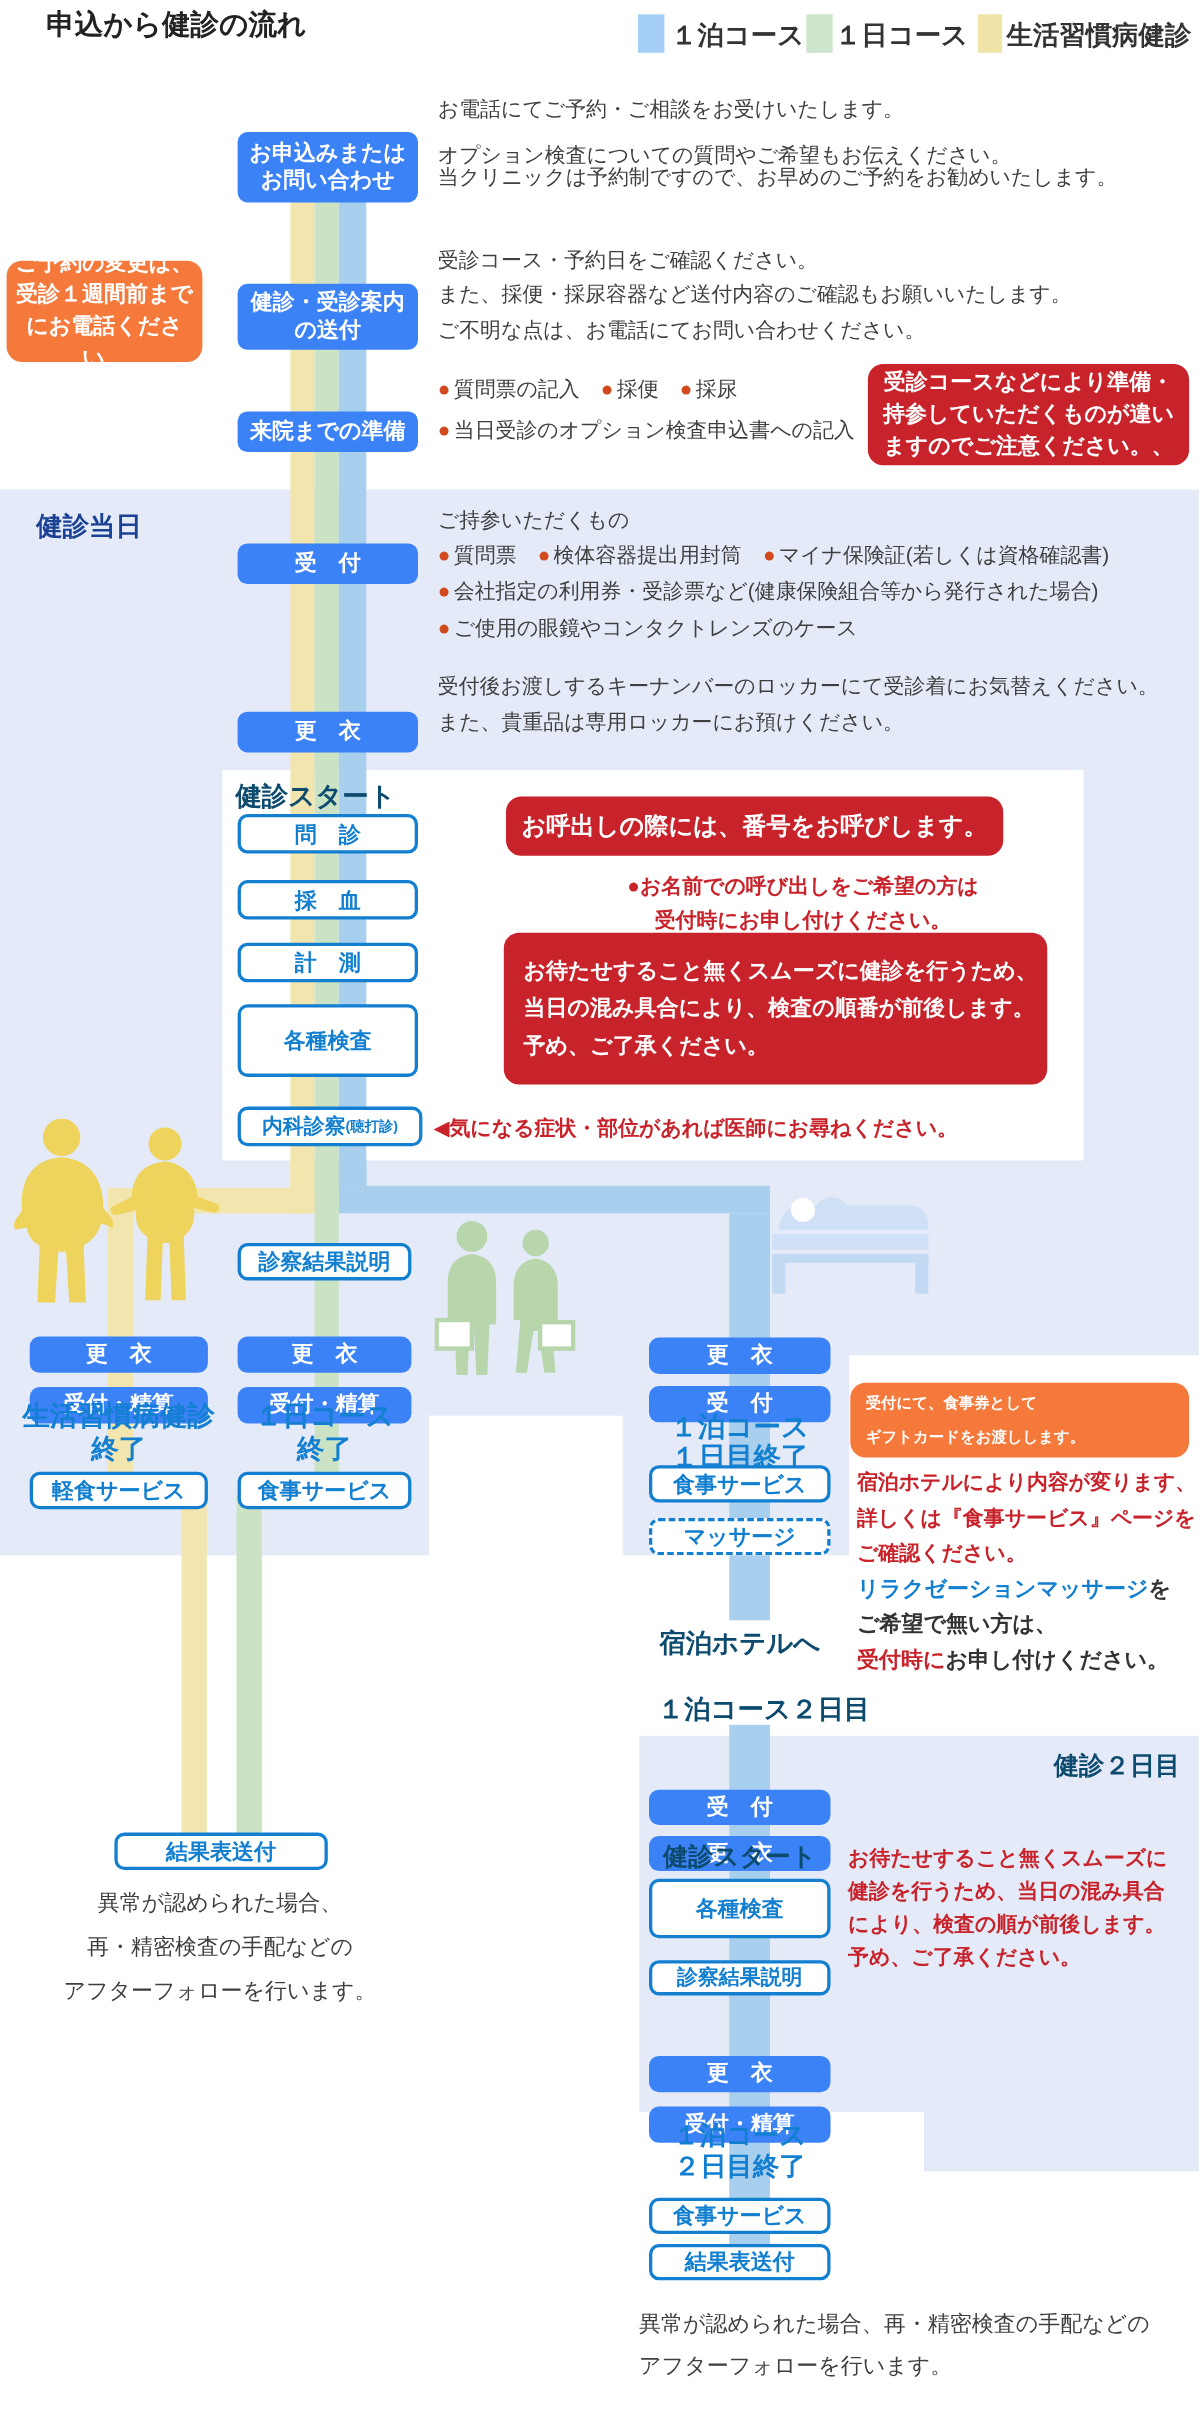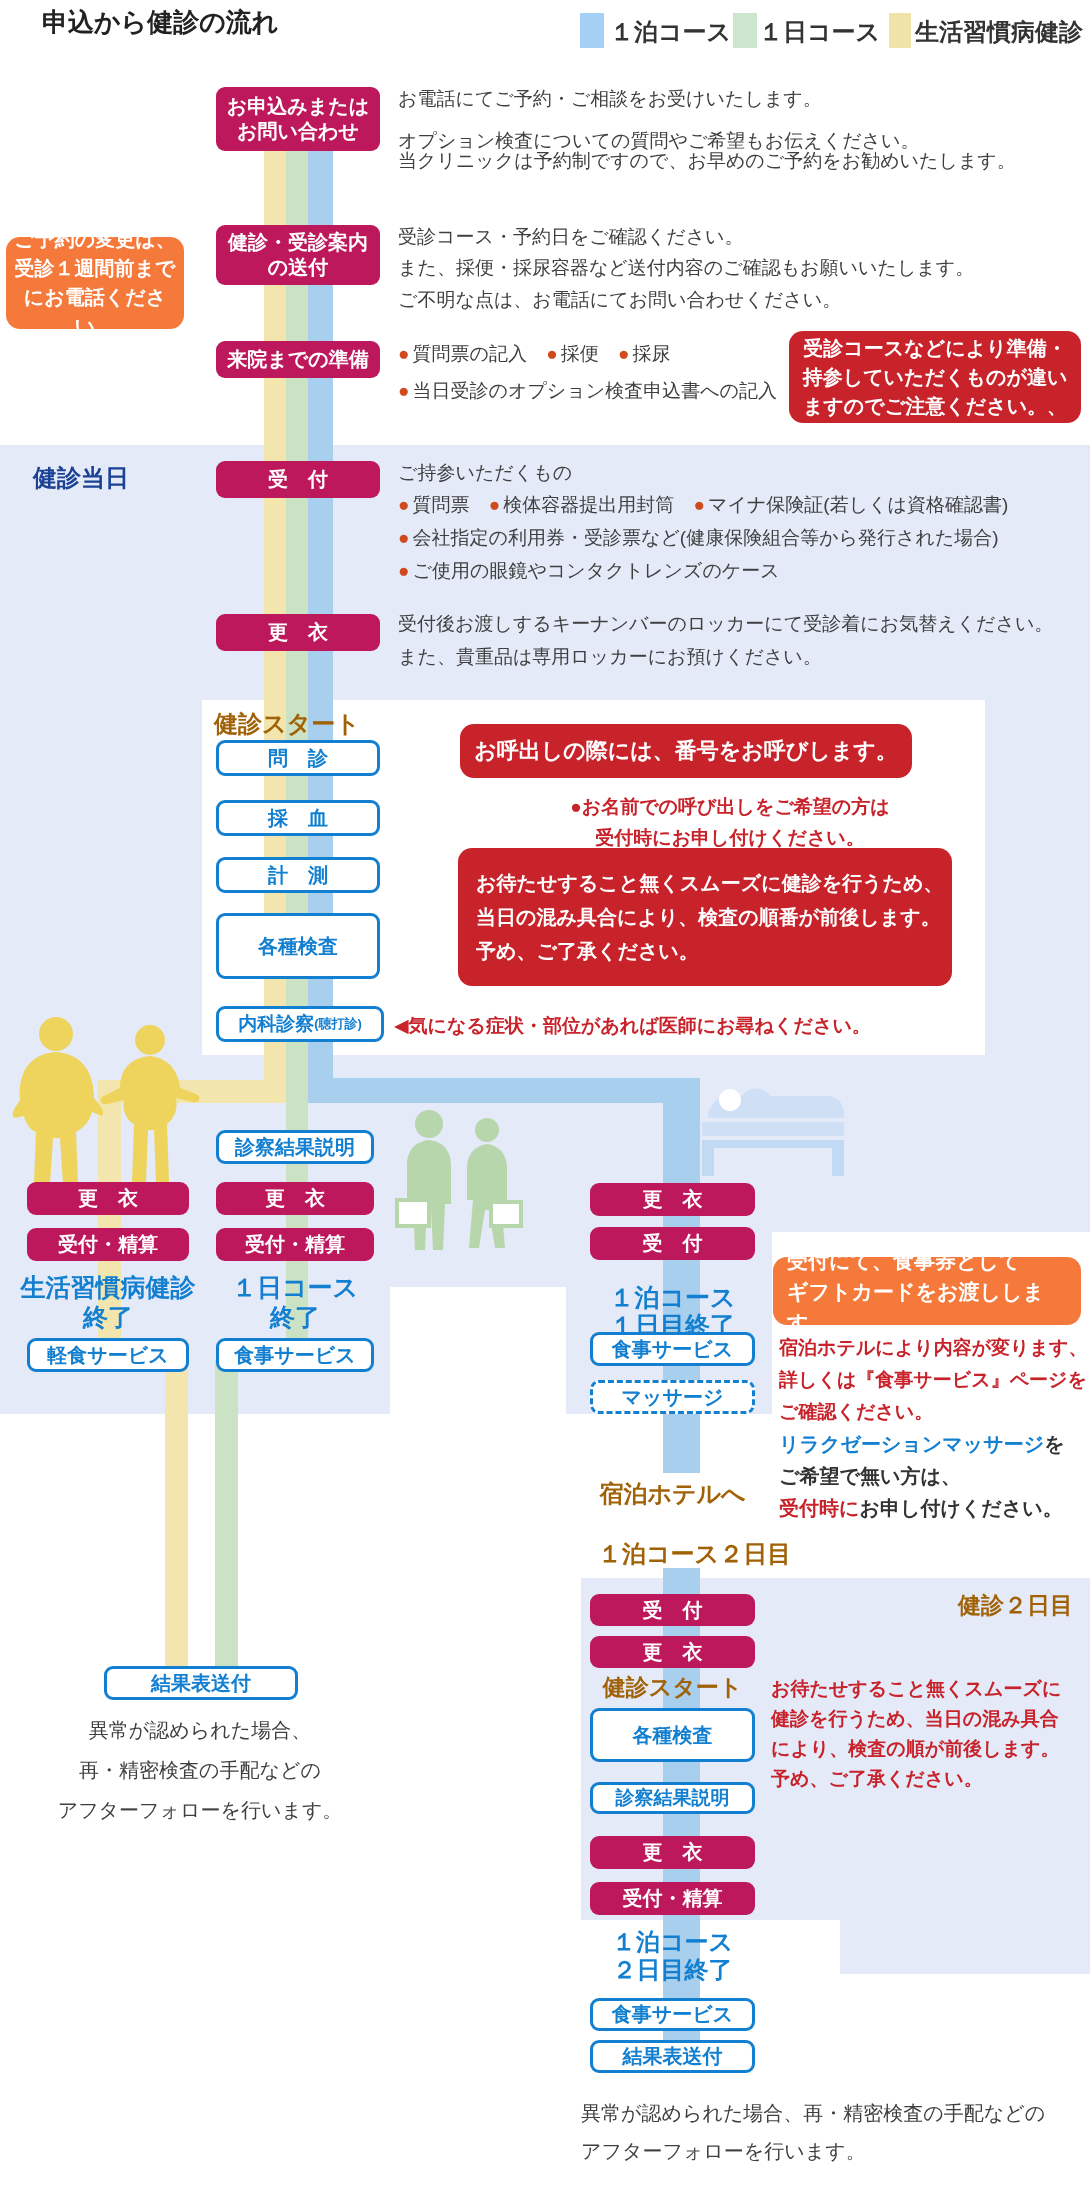--- a/index.html
+++ b/index.html
@@ -1,32 +1,32 @@
 <!DOCTYPE html>
 <html><head>
 <meta charset="utf-8">
 <style>
   html,body{margin:0;padding:0;background:#fff;}
   #stage{position:relative;width:1090px;height:2191px;background:#fff;overflow:hidden;
          font-family:"Liberation Sans","DejaVu Sans",sans-serif;padding-left:14px;}
   .abs{position:absolute;}
   .panel{position:absolute;background:#e4eaf8;}
   .band{position:absolute;}
-  .bluebox{position:absolute;background:#be185d;color:#fff;font-weight:bold;border-radius:9px;
-           display:flex;align-items:center;justify-content:center;text-align:center;font-size:20px;line-height:25px;}
+  .bluebox{position:absolute;background:#3b82f6;color:#fff;font-weight:bold;border-radius:9px;
+           display:flex;align-items:center;justify-content:center;text-align:center;font-size:20px;line-height:25px;margin-top:33px;}
   .outbox{position:absolute;background:#fff;border:3px solid #127fd0;color:#127fd0;font-weight:bold;
           border-radius:9px;display:flex;align-items:center;justify-content:center;font-size:20px;box-sizing:border-box;}
   .dash{border-style:dashed;}
   .orangebox{position:absolute;background:#f5793b;color:#fff;font-weight:bold;border-radius:14px;
-             display:flex;flex-direction:column;justify-content:center;font-size:21px;line-height:31px;}
+             display:flex;flex-direction:column;justify-content:center;font-size:14px;line-height:31px;}
   .redbox{position:absolute;background:#c8222a;color:#fff;font-weight:bold;border-radius:14px;
           display:flex;flex-direction:column;justify-content:center;}
   .desc{position:absolute;font-size:19px;color:#3f3f3f;white-space:nowrap;}
   .redtxt{position:absolute;color:#c8222a;font-weight:bold;font-size:19px;white-space:nowrap;}
-  .bluehead{position:absolute;color:#a16207;font-weight:bold;white-space:nowrap;}
+  .bluehead{position:absolute;color:#0c4a6e;font-weight:bold;white-space:nowrap;}
   .navyhead{position:absolute;color:#1a4194;font-weight:bold;font-size:24px;white-space:nowrap;}
   .bi{margin-right:14px;}
   .bi::before{content:"●";color:#d04a1d;margin-right:3px;}
   .legend-label{position:absolute;font-size:24px;font-weight:bold;color:#333;white-space:nowrap;}
   .legend-swatch{position:absolute;width:24px;height:35px;}
   .endhead{position:absolute;color:#127fd0;font-weight:bold;font-size:25px;line-height:30px;text-align:center;white-space:nowrap;}
   .ctr{text-align:center;}
 </style>
 </head>
 <body>

